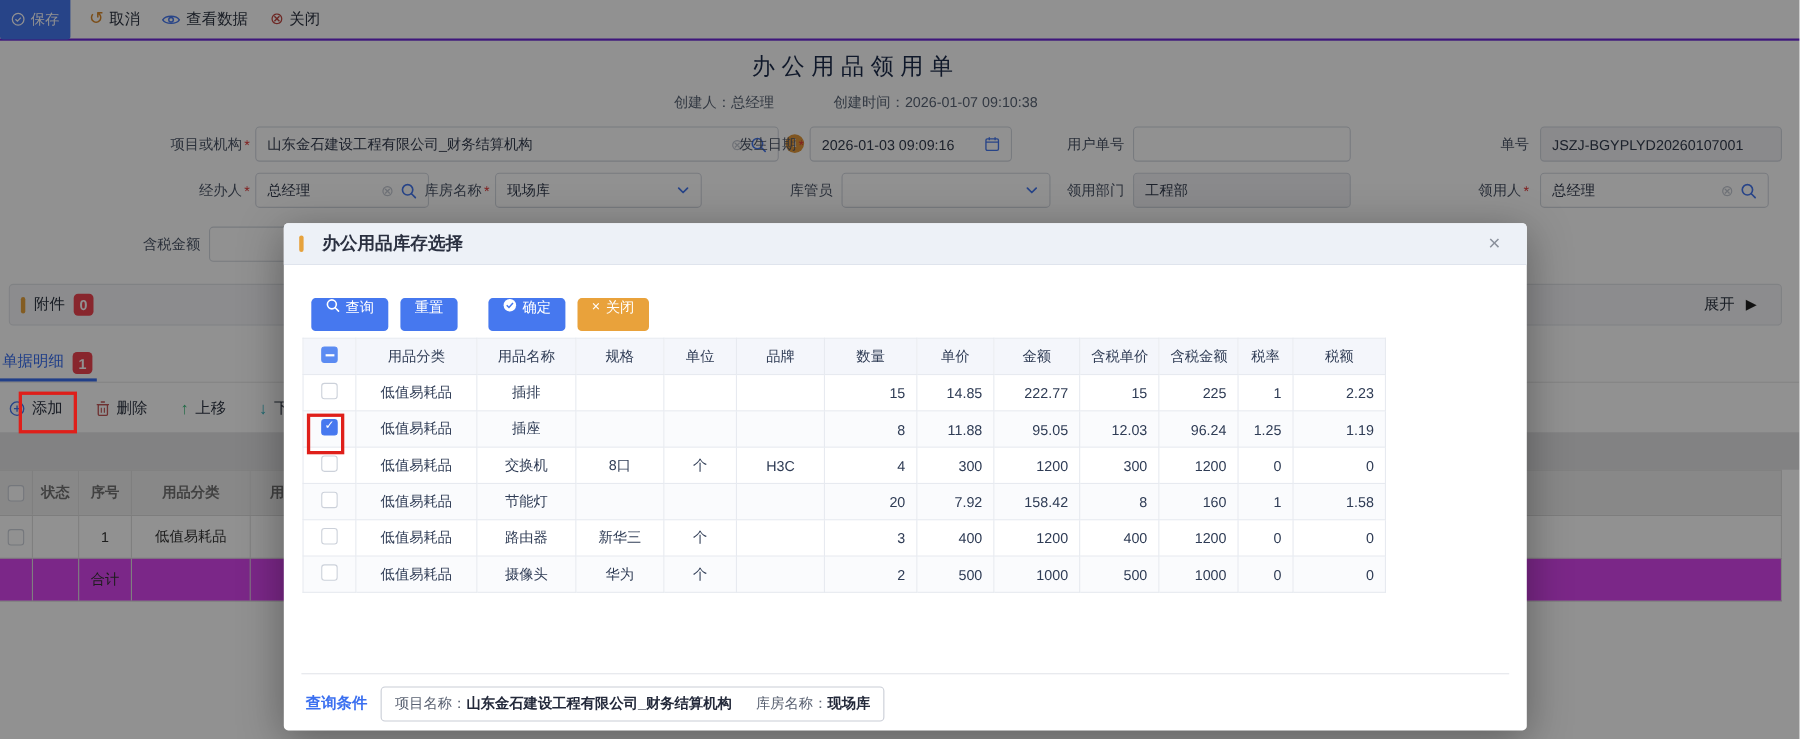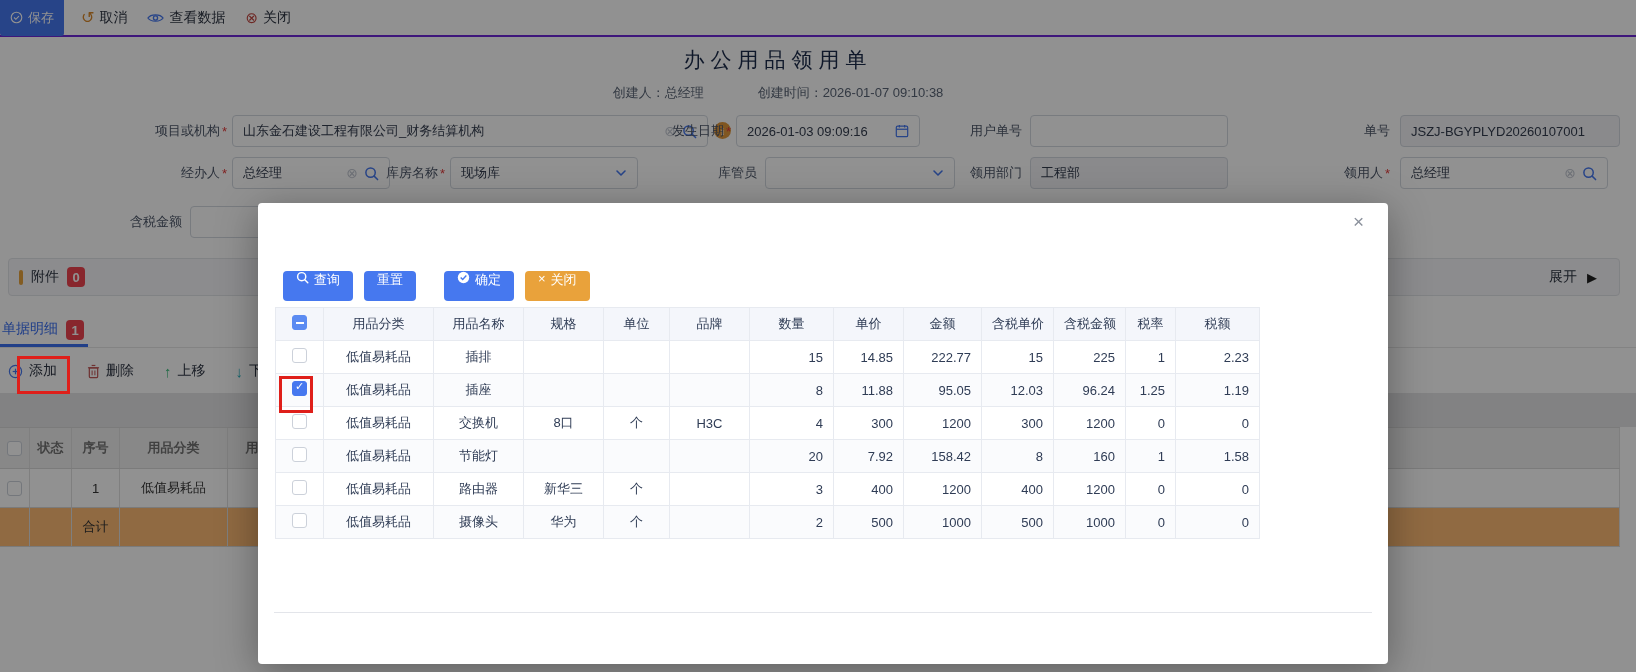--- a/index.html
+++ b/index.html
@@ -41,21 +41,21 @@
   .act{display:flex;align-items:center;gap:6px;cursor:pointer}
   .arrow-up{color:#3dbd7d;font-size:15px}
   .arrow-down{color:#2ab3c0;font-size:15px}
 
   .band{position:absolute;left:0;top:393px;width:100%;height:34px;background:#e4e4e6}
 
   .bg-table{position:absolute;left:0;top:427px;width:1620px;font-size:13px;color:#333;border-top:1px solid #d9d9d9}
   .bg-tr{display:grid;grid-template-columns:30px 42px 48px 108px 88px 1fr;border-bottom:1px solid #d9d9d9}
   .bg-td{height:38px;display:flex;align-items:center;justify-content:center;border-right:1px solid #e0e0e0;overflow:hidden}
   .bg-tr.head .bg-td{height:40px;background:#efefef;font-weight:700;color:#737373}
-  .bg-tr.total .bg-td{background:#fdba74}
+  .bg-tr.total .bg-td{background:#d946ef}
 
   .cb{width:15px;height:15px;border:1px solid #ccd1da;border-radius:3px;background:#fff;display:inline-block;position:relative;flex:none;cursor:pointer}
   .cb.checked{background:#4678ef;border-color:#4678ef}
   .cb.checked::after{content:"\2713";position:absolute;left:2px;top:-2px;color:#fff;font-size:11px;font-weight:700}
   .cb.indet{background:#5b8bf2;border-color:#5b8bf2}
   .cb.indet::after{content:"";position:absolute;left:3px;top:6px;width:8px;height:2px;background:#fff}
 
   
   .dim{position:absolute;inset:0;background:rgba(0,0,0,0.43);z-index:10}
 
@@ -313,20 +313,24 @@
         <div class="bg-td"></div>
         <div class="bg-td"></div>
         <div class="bg-td"></div>
       </div>
     </div>
   </div>
 
   <div class="dim"></div>
 
   <div id="modal">
+    <div class="m-head">
+      <span class="accent"></span>
+      <span class="m-title">办公用品库存选择</span>
+    </div>
     <span class="m-close">×</span>
 
     <div class="m-actions">
       <button class="mbtn">
         <span class="icn">
           <svg width="13" height="13" viewBox="0 0 16 16">
               <circle cx="7" cy="7" r="5" fill="none" stroke="#fff" stroke-width="1.8"></circle>
               <line x1="10.8" y1="10.8" x2="14.5" y2="14.5" stroke="#fff" stroke-width="1.8" stroke-linecap="round"></line>
             </svg>
         </span>
@@ -457,18 +461,25 @@
             <td class="num">500</td>
             <td class="num">1000</td>
             <td class="num">0</td>
             <td class="num">0</td>
           </tr>
         </tbody>
     </table>
 
     <div class="m-divider"></div>
 
+    <div class="m-footer">
+      <span class="cap">查询条件</span>
+      <span class="qbox">
+        <span><span>项目名称：</span><b>山东金石建设工程有限公司_财务结算机构</b></span>
+        <span><span>库房名称：</span><b>现场库</b></span>
+      </span>
+    </div>
   </div>
 
   <div class="anno" id="anno-add"></div>
   <div class="anno" id="anno-check"></div>
 
 </div>
 
 </body></html>

